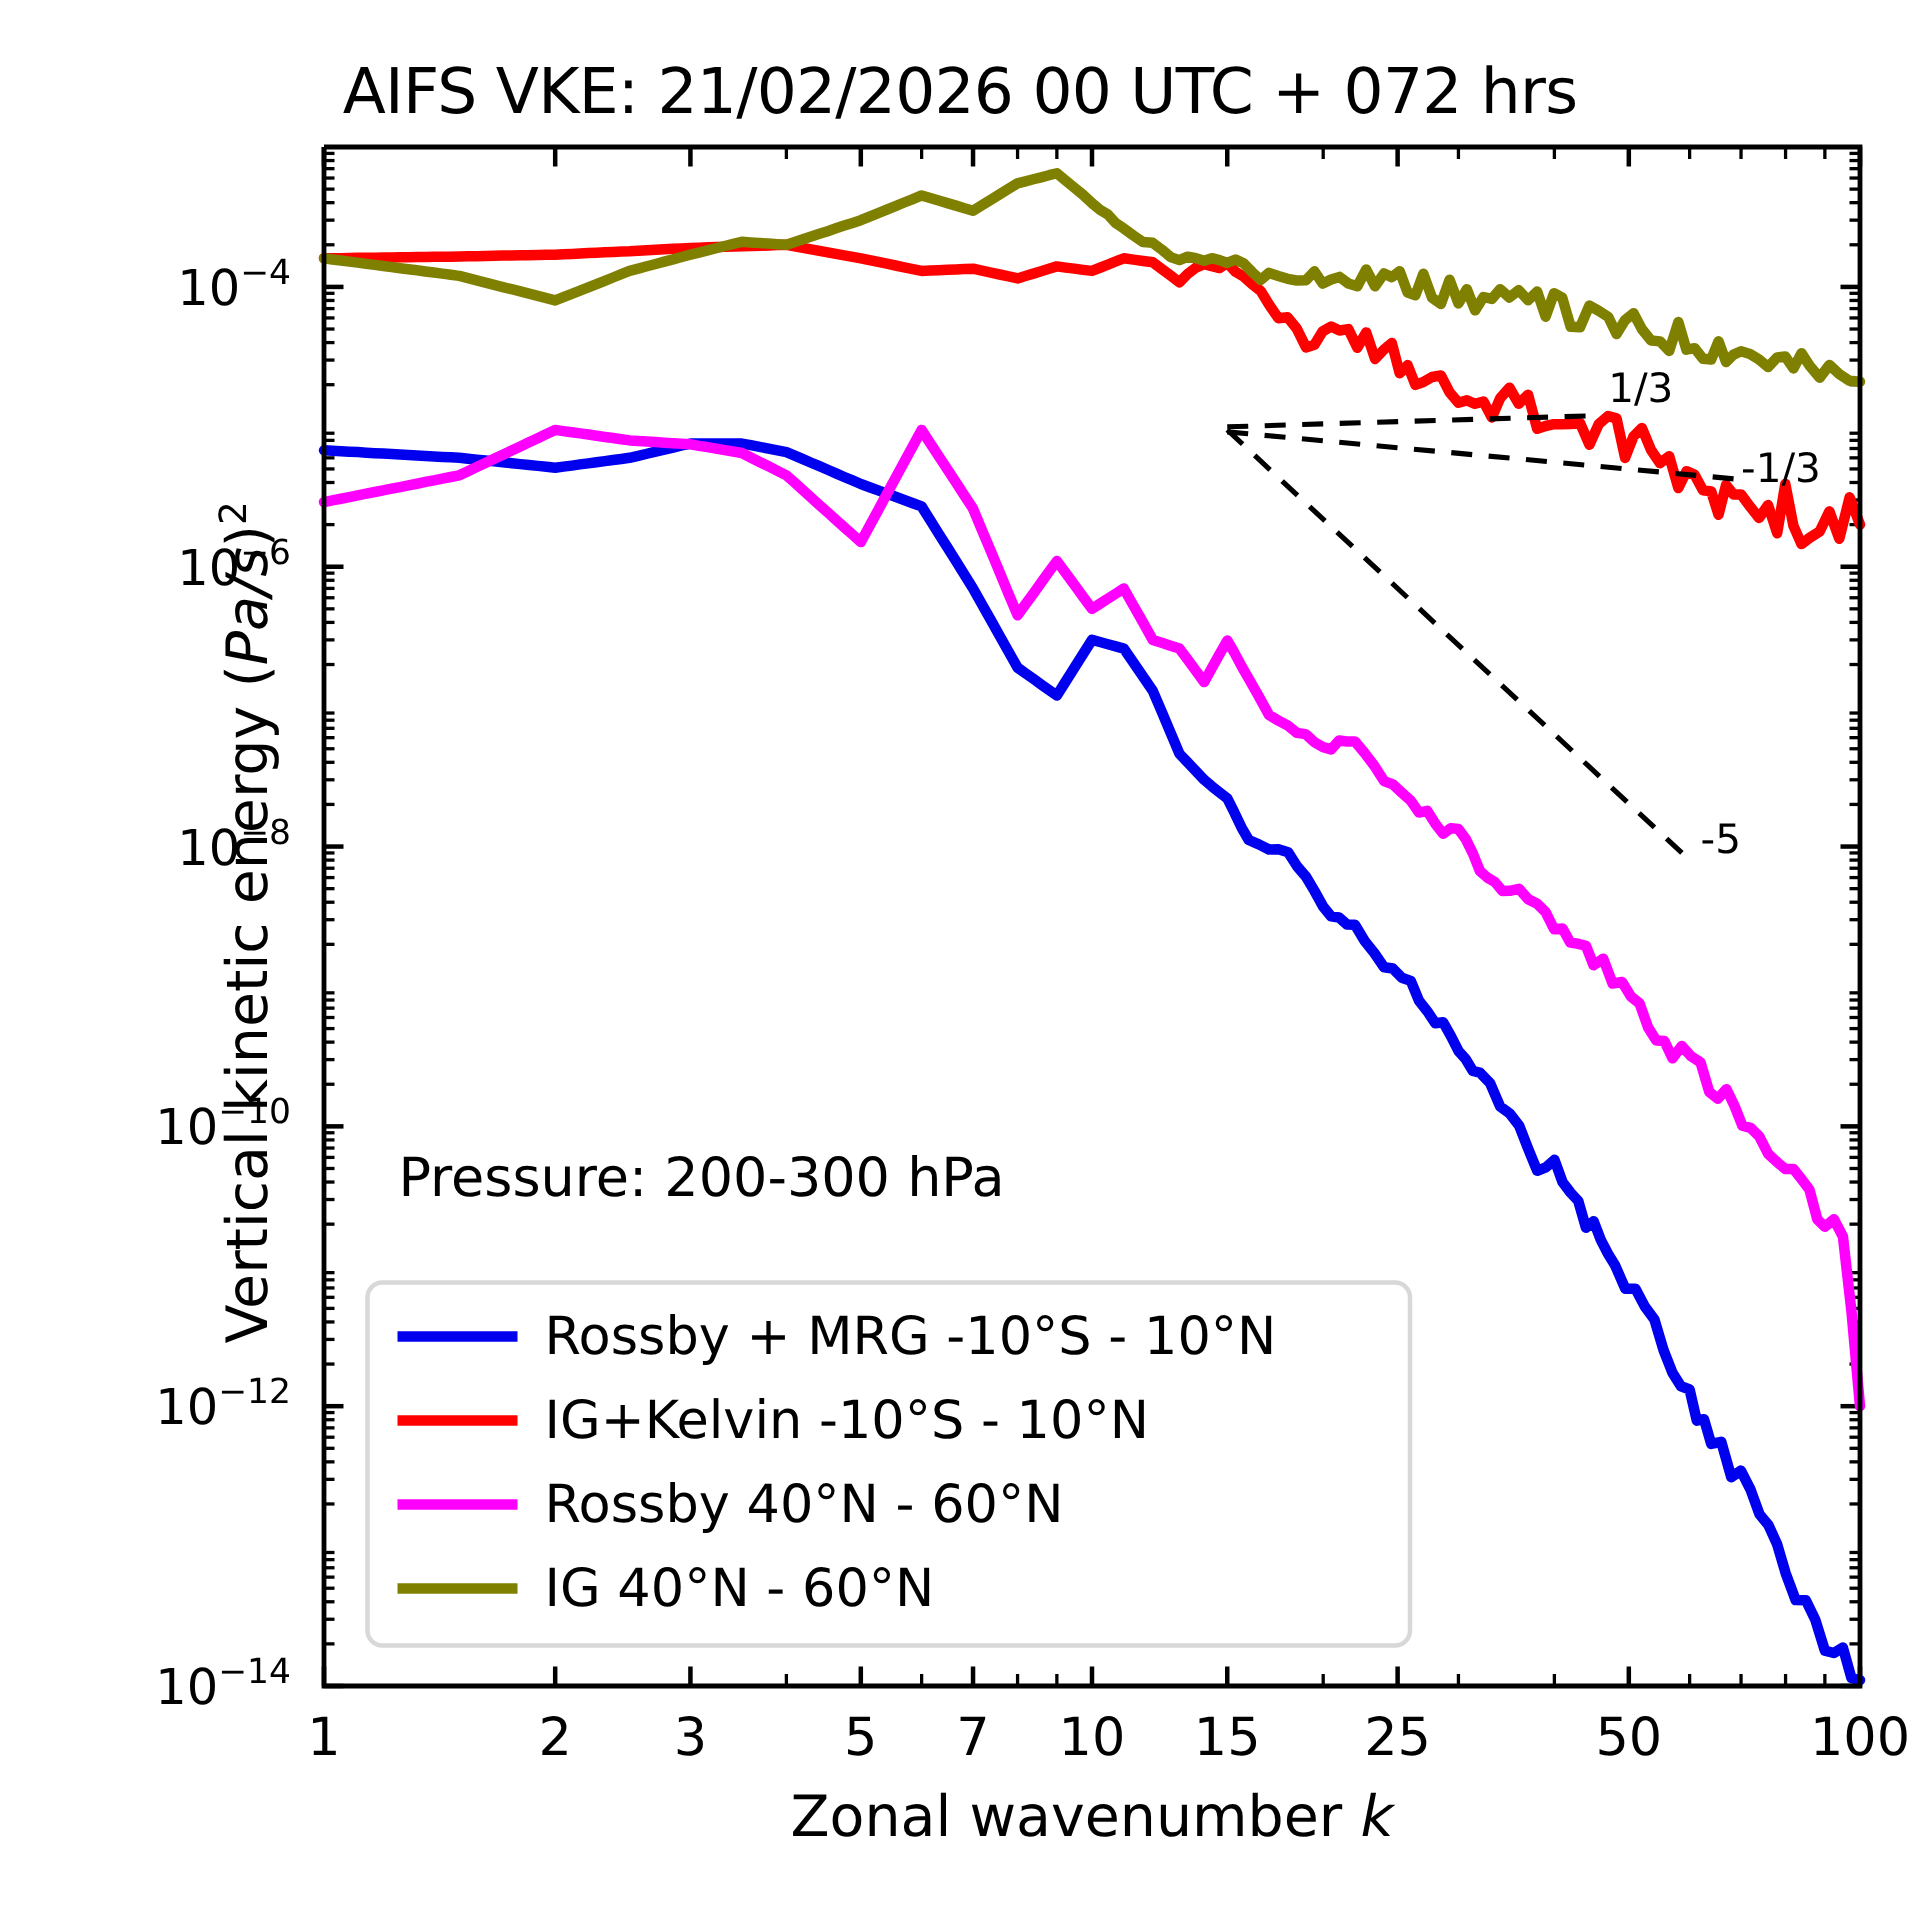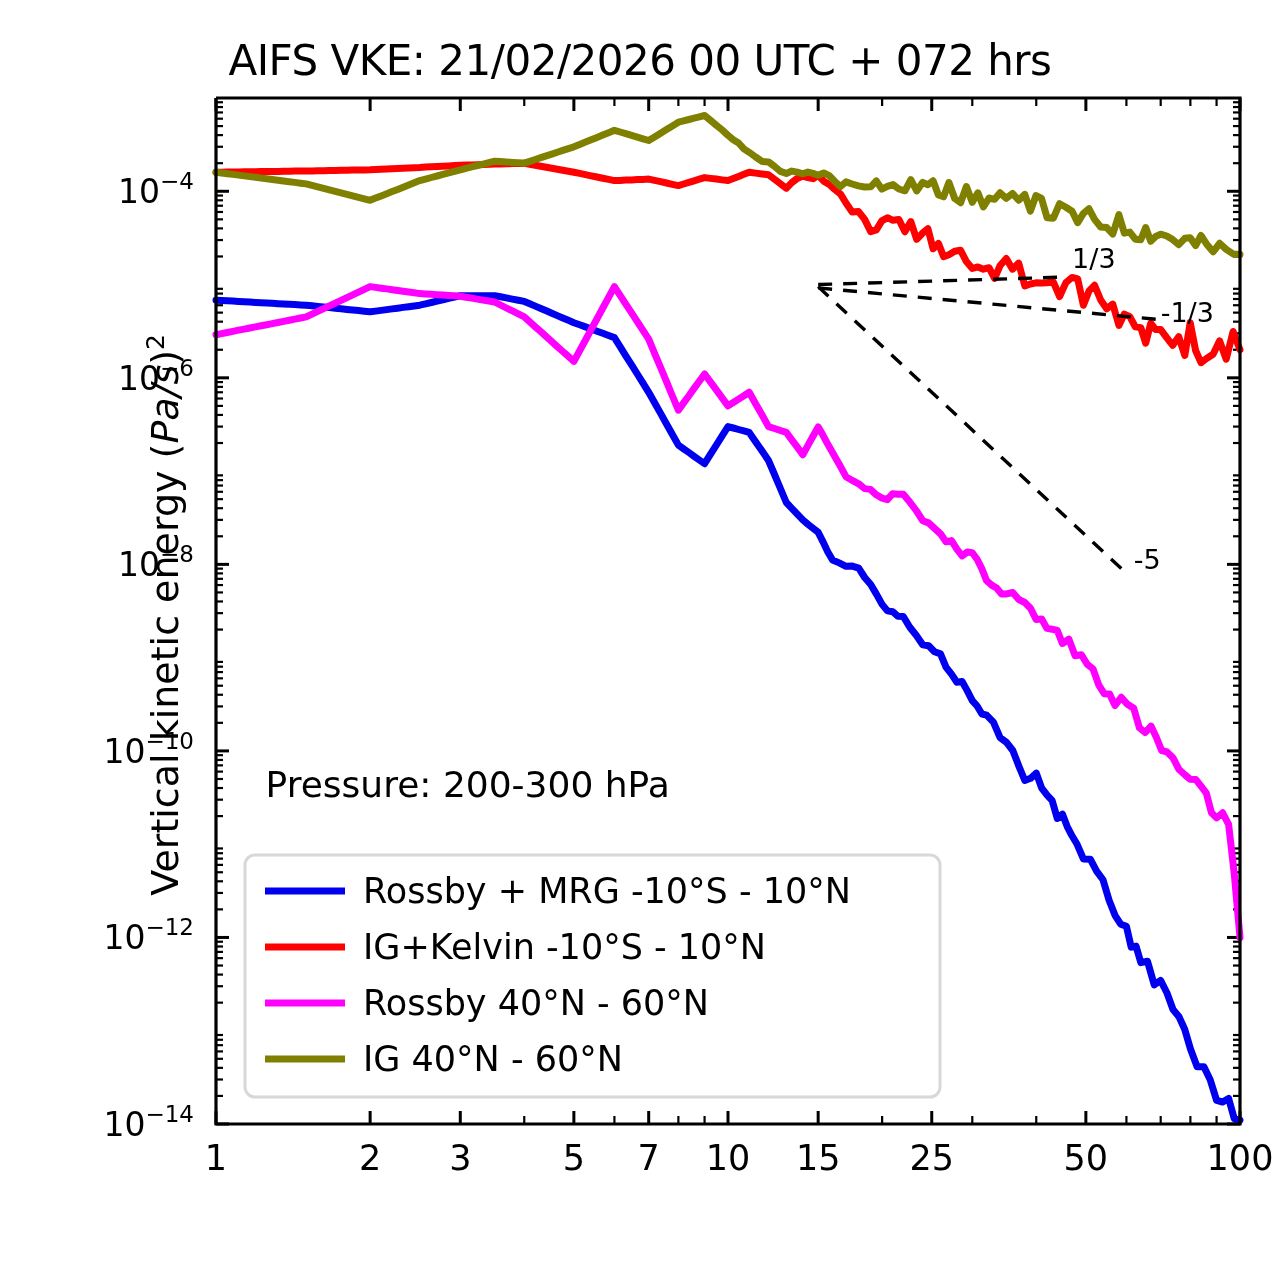--- a/index.html
+++ b/index.html
@@ -96,20 +96,21 @@
 </style>
 </head>
 <body>
 
 <div id="figure">
 
   <div id="plot-title">AIFS VKE: 21/02/2026 00 UTC + 072 hrs</div>
 
   <div id="ylabel"><span>Vertical kinetic energy (</span><span class="it">Pa/s</span><span>)</span><span class="sup">2</span></div>
 
+  <div id="xlabel"><span>Zonal wavenumber </span><span class="it">k</span></div>
 
   <svg id="chart" width="1280" height="1288">
     <g id="ticks-y">
         <line x1="216" y1="191.27272727272725" x2="229" y2="191.27272727272725" class="tickmark"></line>
         <line x1="1240" y1="191.27272727272725" x2="1227" y2="191.27272727272725" class="tickmark"></line>
         <text x="194" y="203.27272727272725" class="tick-label-y"><tspan>10</tspan><tspan dy="-14" class="sup">−4</tspan></text>
         <line x1="216" y1="377.81818181818176" x2="229" y2="377.81818181818176" class="tickmark"></line>
         <line x1="1240" y1="377.81818181818176" x2="1227" y2="377.81818181818176" class="tickmark"></line>
         <text x="194" y="389.81818181818176" class="tick-label-y"><tspan>10</tspan><tspan dy="-14" class="sup">−6</tspan></text>
         <line x1="216" y1="564.3636363636364" x2="229" y2="564.3636363636364" class="tickmark"></line>

